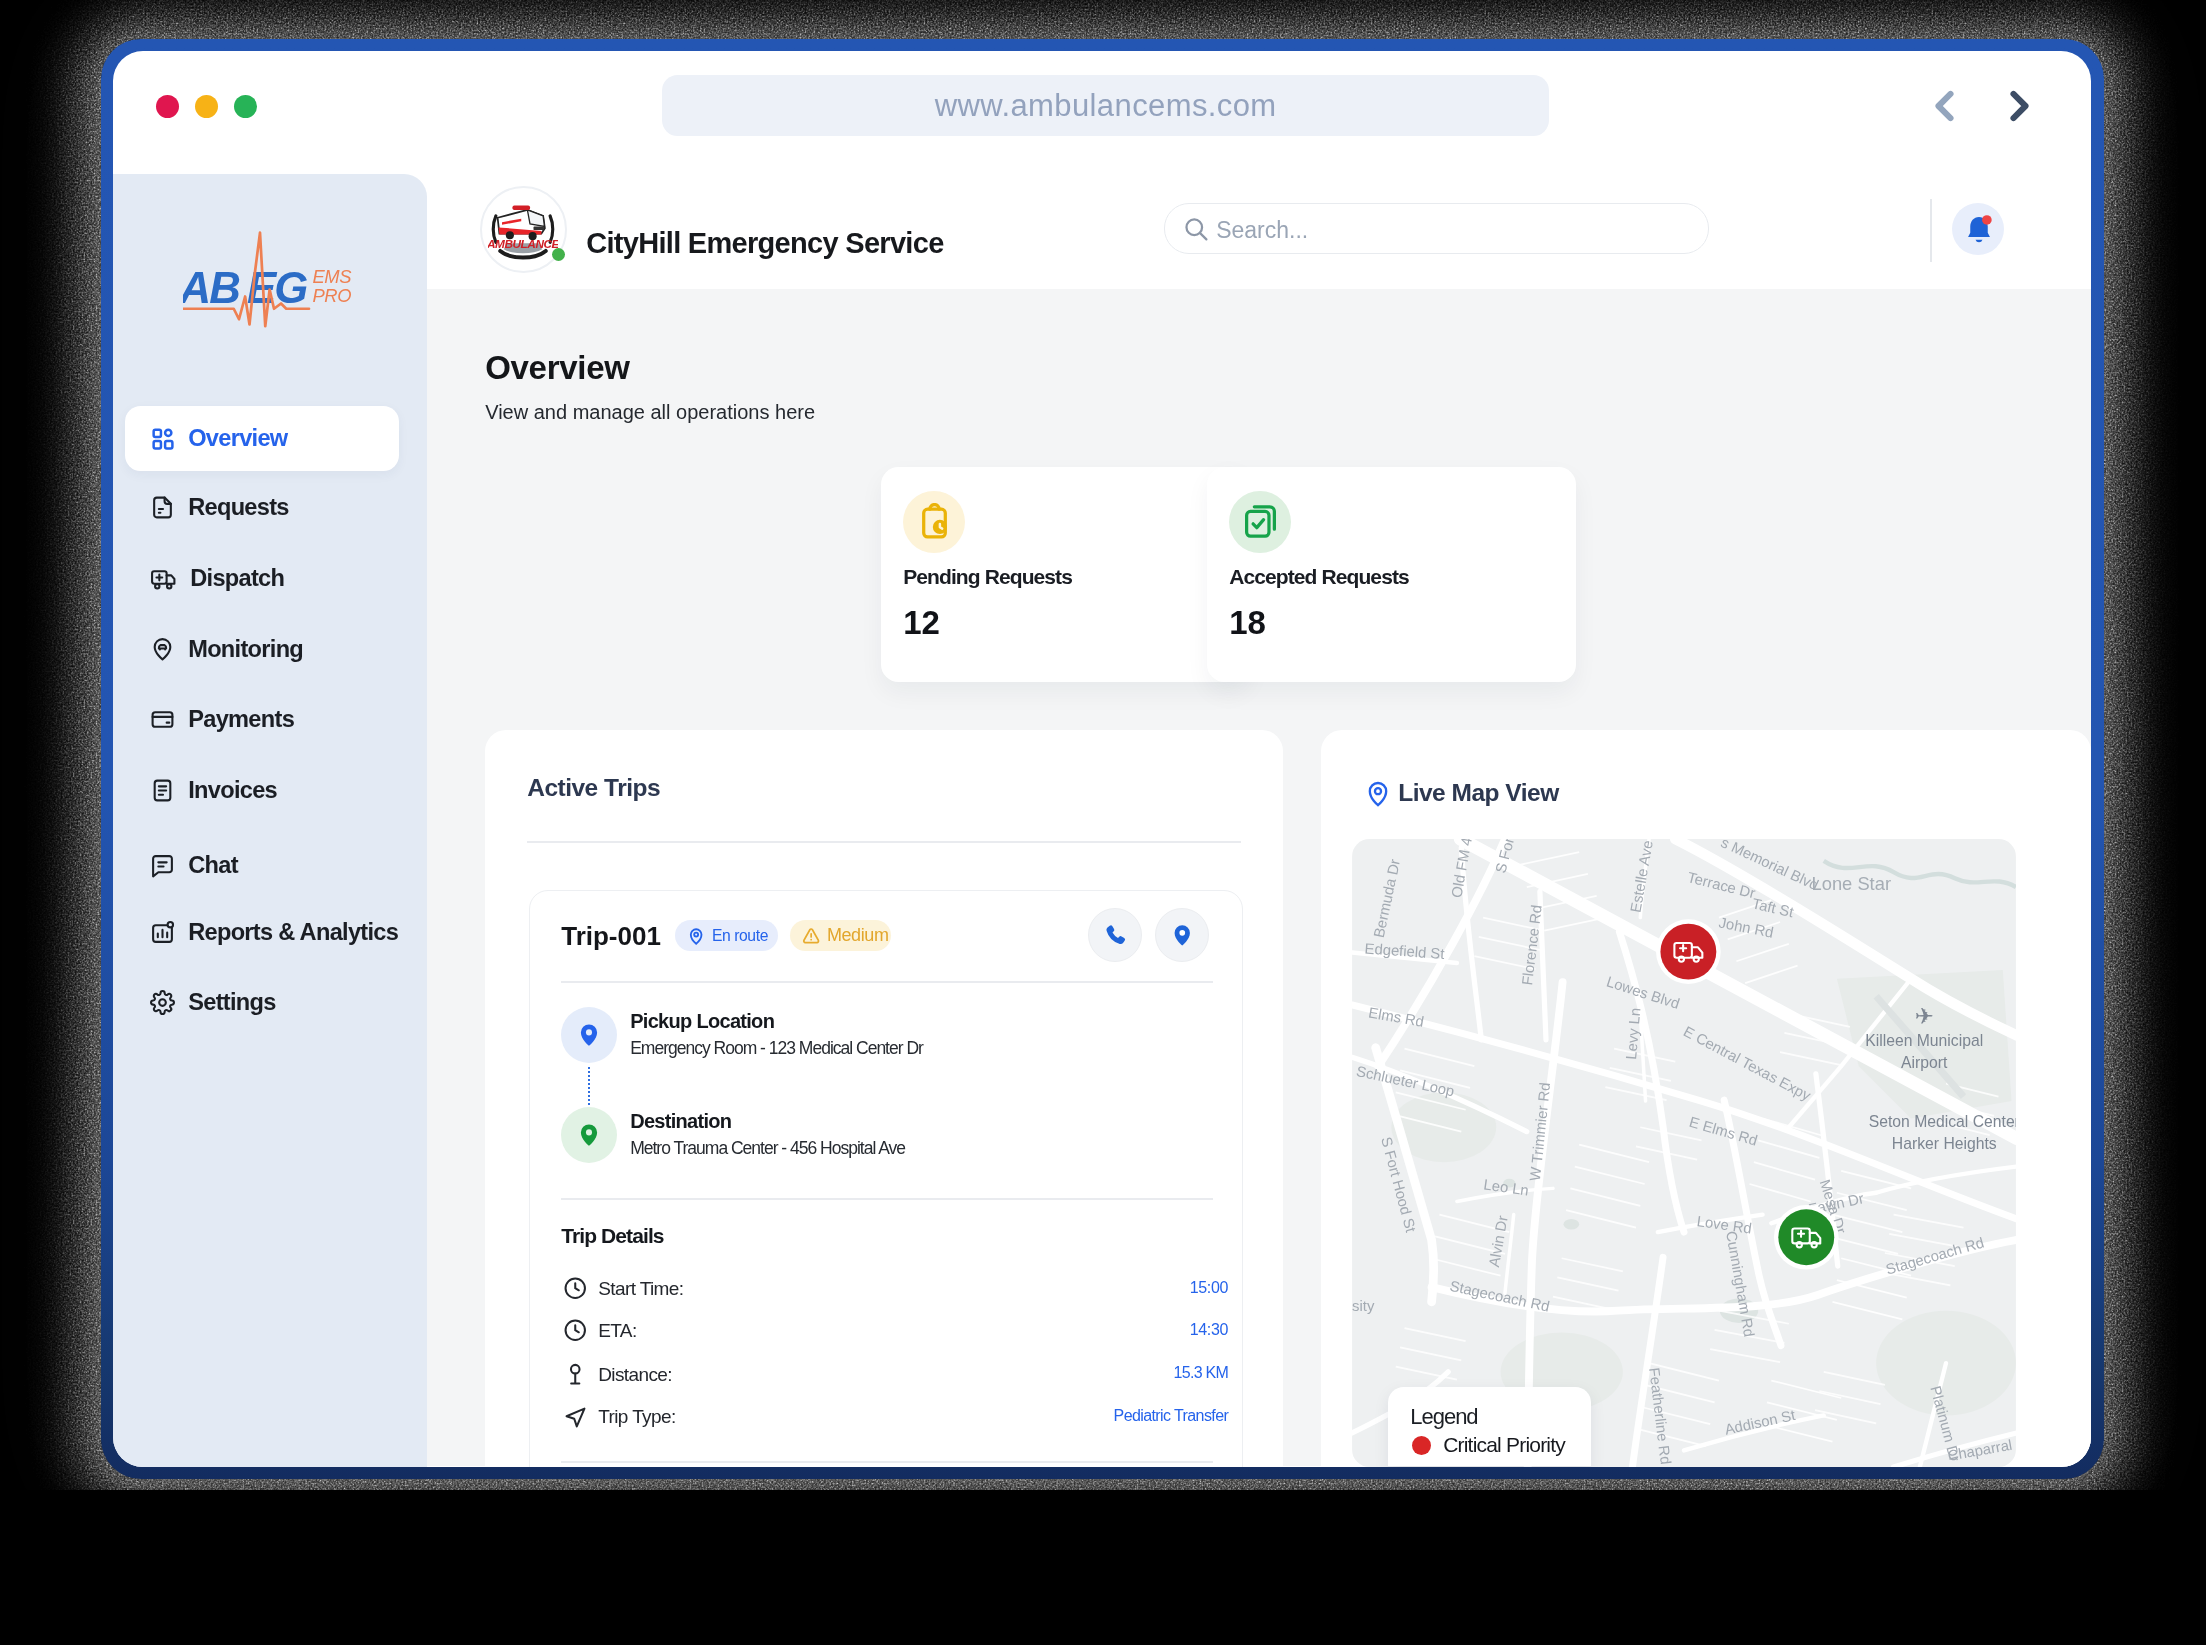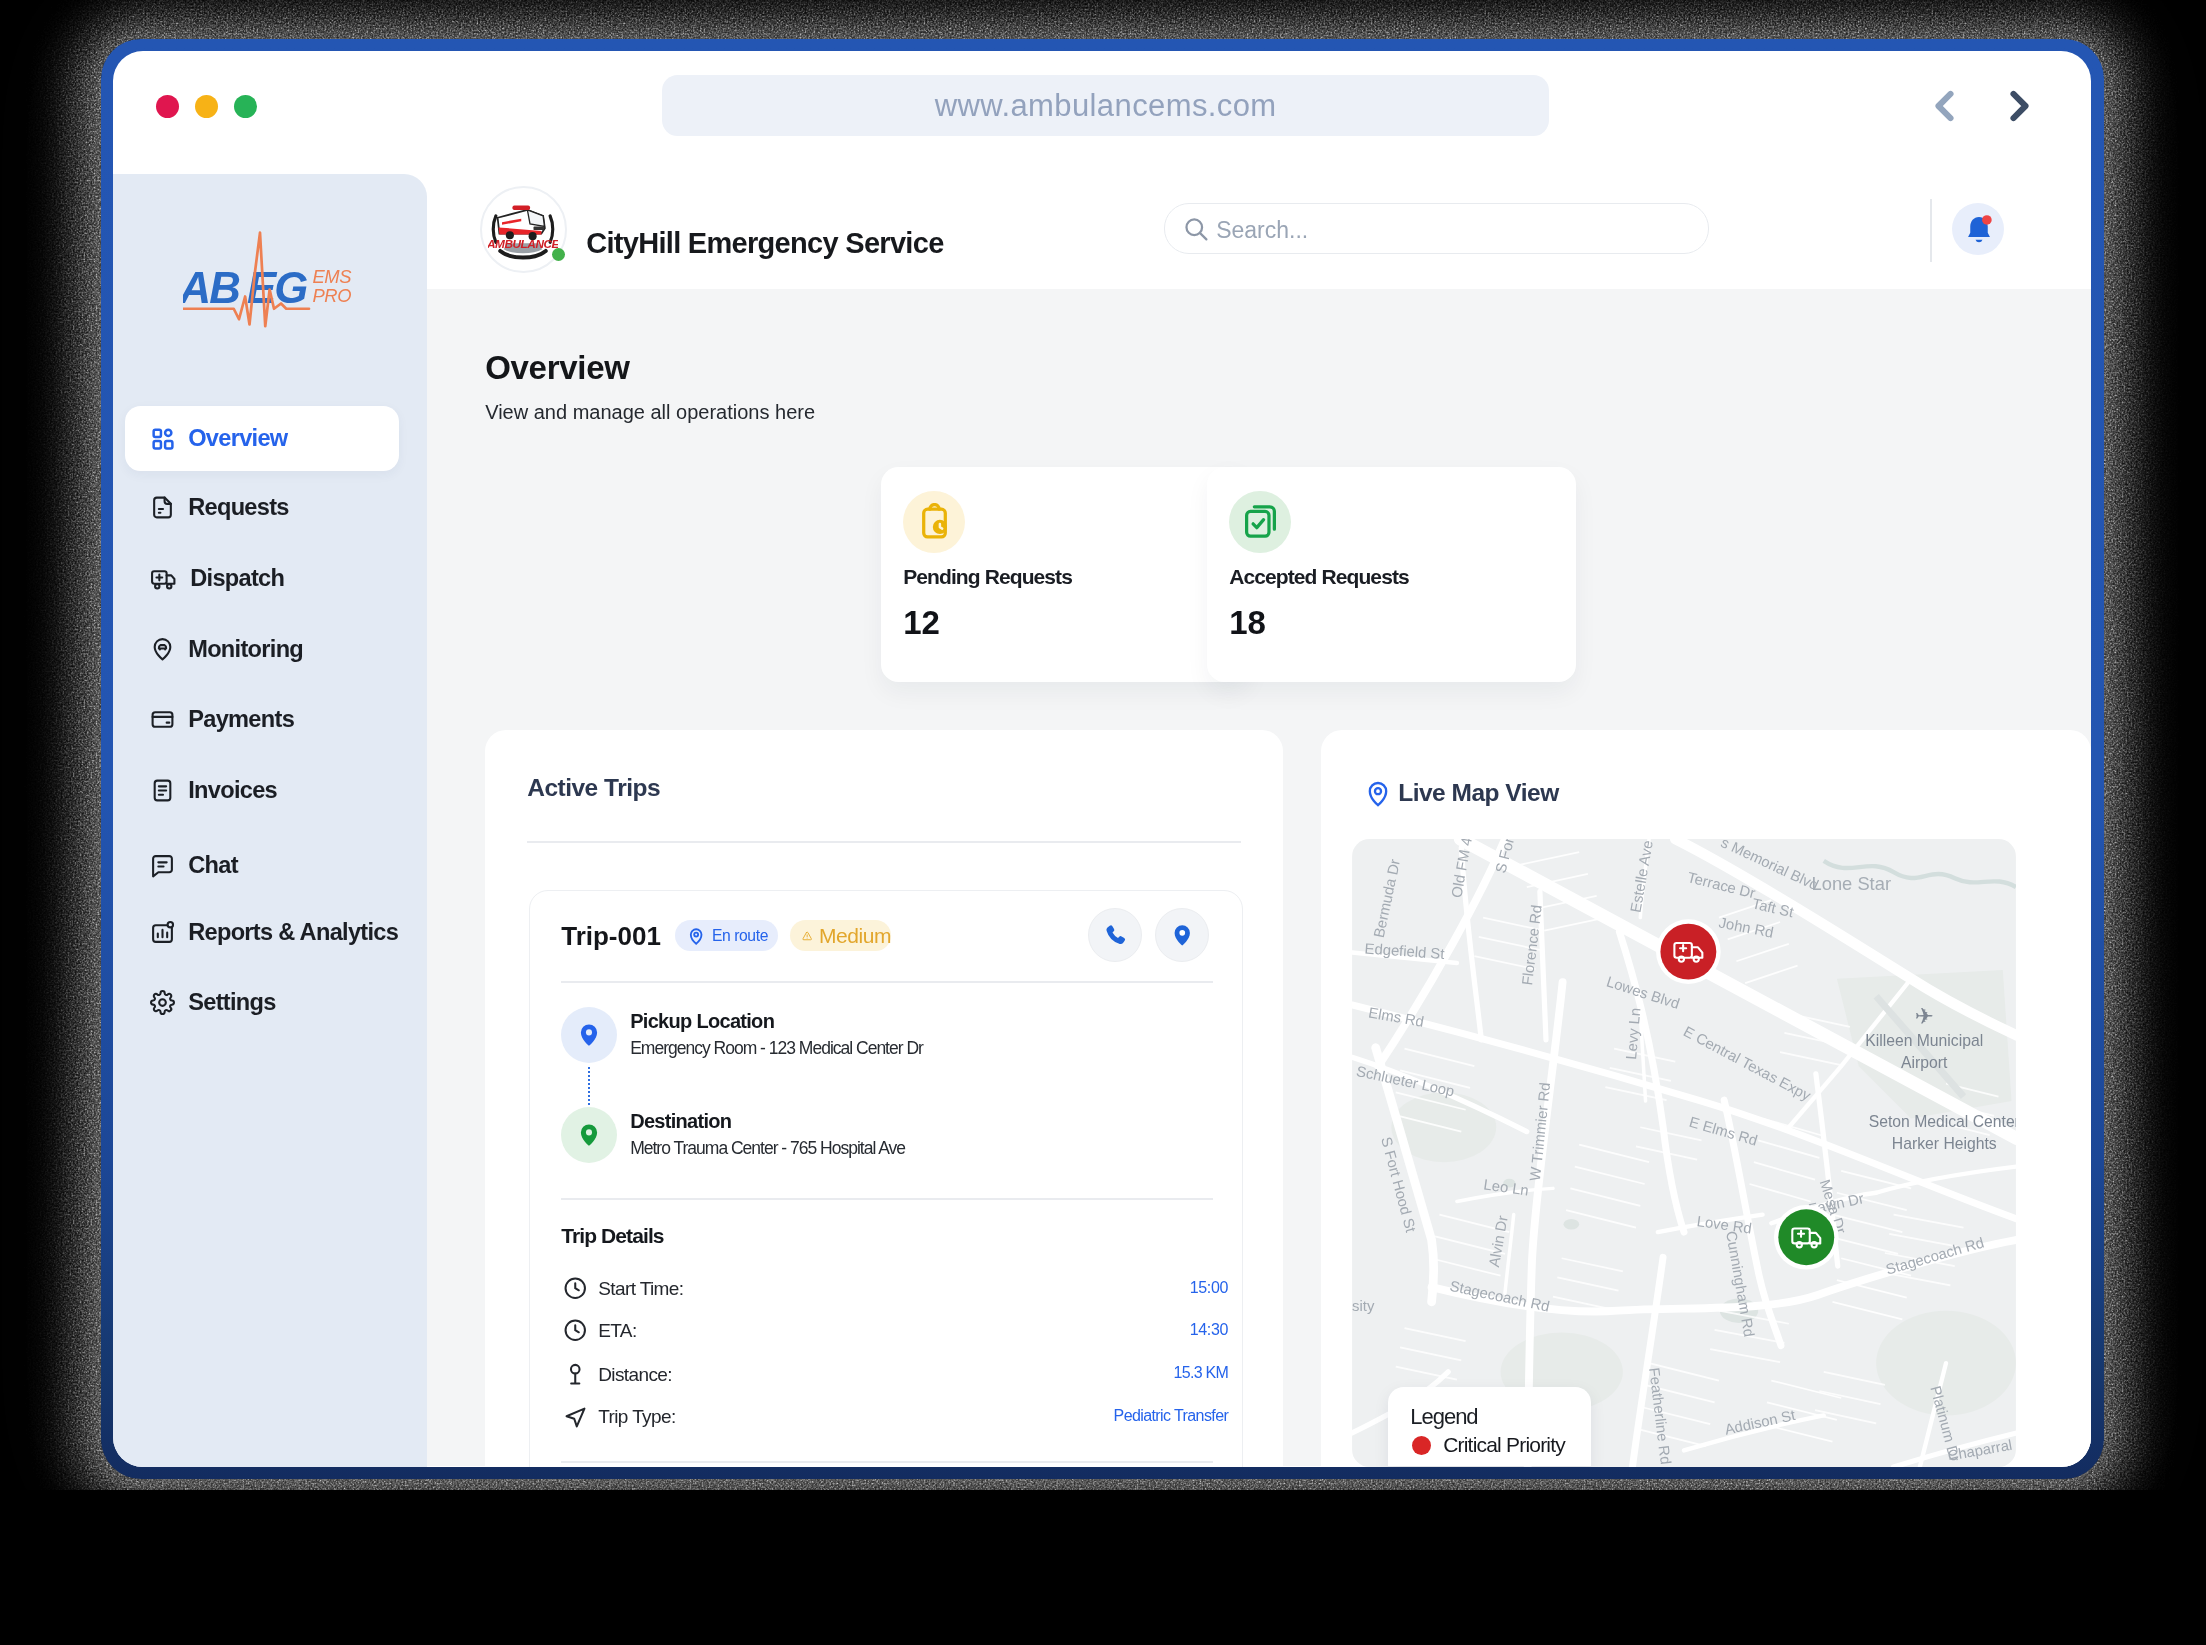--- a/index.html
+++ b/index.html
@@ -246,21 +246,21 @@
             <path d="M12 22s7-5.5 7-12a7 7 0 1 0-14 0c0 6.5 7 12 7 12z"></path>
               <circle cx="12" cy="10" r="2.6"></circle>
           </svg>
           <span style="margin-left:7px; font-size:15.7px; color:#2563eb; letter-spacing:-0.4px;">En route</span>
         </div>
         <div class="pill" style="left:260px; width:101px; background:#fcf3da;">
           <svg style="margin-left:11.4px;" width="18.3" height="18.3" viewBox="0 0 24 24" fill="none" stroke="#e7ab2e" stroke-width="2.2" stroke-linecap="round" stroke-linejoin="round">
             <path d="M10.3 3.6 L2.6 17.4 a2 2 0 0 0 1.7 3 L19.7 20.4 a2 2 0 0 0 1.7 -3 L13.7 3.6 a2 2 0 0 0 -3.4 0 Z"></path>
             <path d="M12 9 L12 13 M12 16.5 L12 16.6"></path>
           </svg>
-          <span style="margin-left:7px; font-size:21px; color:#e2a62c; letter-spacing:-0.4px;">Medium</span>
+          <span style="margin-left:7px; font-size:18px; color:#e2a62c; letter-spacing:-0.4px;">Medium</span>
         </div>
         <div class="cbtn" style="left:558px;">
           <svg width="24.5" height="24.5" viewBox="0 0 24 24" fill="#1f64d8">
             <path d="M6.6 2.8 a1.8 1.8 0 0 1 2.6 0.4 L10.8 5.8 a1.8 1.8 0 0 1 -0.3 2.3 L9.3 9.3 a14 14 0 0 0 5.4 5.4 L15.9 13.5 a1.8 1.8 0 0 1 2.3 -0.3 L20.8 14.8 a1.8 1.8 0 0 1 0.4 2.6 L19.6 19.6 a3 3 0 0 1 -3.2 0.9 A19 19 0 0 1 3.5 7.6 a3 3 0 0 1 0.9 -3.2 Z"></path>
           </svg>
         </div>
         <div class="cbtn" style="left:625px;">
           <svg width="24.5" height="24.5" viewBox="0 0 24 24" fill="#1f64d8">
             <path d="M12 22s7.5-6 7.5-12.3a7.5 7.5 0 1 0-15 0C4.5 16 12 22 12 22z"></path>
               <circle cx="12" cy="9.6" r="2.8" fill="#fff"></circle>
@@ -277,21 +277,21 @@
         <div style="position:absolute; left:100px; top:119px; font-size:20px; font-weight:bold; color:#15181d; letter-spacing:-0.7px;">Pickup Location</div>
         <div style="position:absolute; left:100px; top:147px; font-size:17.5px; color:#272b31; letter-spacing:-1px;">Emergency Room - 123 Medical Center Dr</div>
         <div style="position:absolute; left:58px; top:176px; height:38px; border-left:2.6px dotted #2f6fe0;"></div>
         <div class="stopc" style="top:216px; background:#e1f2e4;">
           <svg width="26" height="26" viewBox="0 0 24 24" fill="#169a3c">
             <path d="M12 22s7.5-6 7.5-12.3a7.5 7.5 0 1 0-15 0C4.5 16 12 22 12 22z"></path>
               <circle cx="12" cy="9.6" r="2.8" fill="#e1f2e4"></circle>
           </svg>
         </div>
         <div style="position:absolute; left:100px; top:219px; font-size:20px; font-weight:bold; color:#15181d; letter-spacing:-0.7px;">Destination</div>
-        <div style="position:absolute; left:100px; top:247px; font-size:17.5px; color:#272b31; letter-spacing:-1px;">Metro Trauma Center - 765 Hospital Ave</div>
+        <div style="position:absolute; left:100px; top:247px; font-size:17.5px; color:#272b31; letter-spacing:-1px;">Metro Trauma Center - 456 Hospital Ave</div>
 
         <div class="pdiv" style="left:31px; top:307px; width:652px;"></div>
         <div style="position:absolute; left:31px; top:333px; font-size:21px; font-weight:bold; color:#15181d; letter-spacing:-0.9px;">Trip Details</div>
 
         <svg class="rowic" style="top:385px;" width="24.5" height="24.5" viewBox="0 0 24 24" fill="none" stroke="#24272d" stroke-width="2">
           <circle cx="12" cy="12" r="9.5"></circle>
             <path d="M12 7 L12 12 L15.5 14" stroke-linecap="round"></path>
         </svg>
         <div class="rowlab" style="top:387px;">Start Time:</div>
         <div class="rowval" style="top:388px;">15:00</div>

